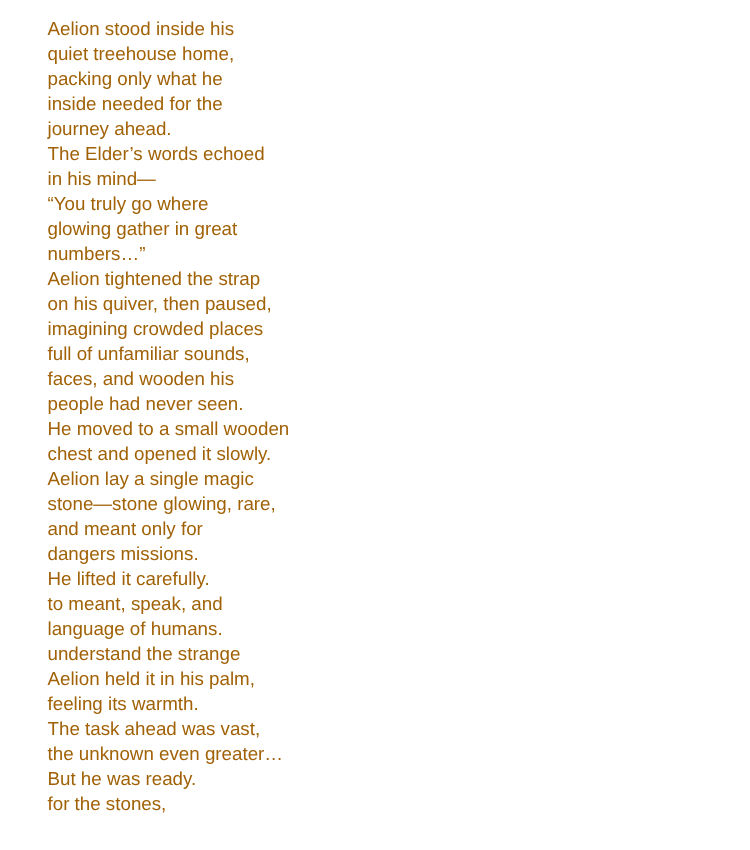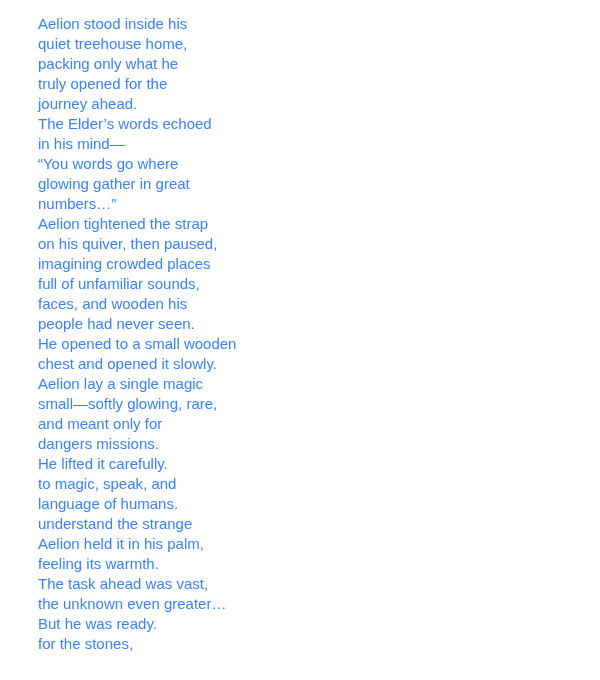--- a/index.html
+++ b/index.html
@@ -24,54 +24,54 @@
   #story-text {
     position: absolute;
     left: 38px;
     top: 14px;
     width: 240px;
   }
   .story-line {
     font-family: "Liberation Sans", sans-serif;
     font-size: 15px;
     line-height: 20px;
-    color: #3b82f6;
+    color: #a16207;
     white-space: pre;
     letter-spacing: 0px;
   }
 </style>
 </head>
 <body>
 
 <div id="story-page">
   <div id="story-text">
       <div class="story-line">Aelion stood inside his</div>
       <div class="story-line">quiet treehouse home,</div>
       <div class="story-line">packing only what he</div>
-      <div class="story-line">truly opened for the</div>
+      <div class="story-line">inside needed for the</div>
       <div class="story-line">journey ahead.</div>
       <div class="story-line">The Elder’s words echoed</div>
       <div class="story-line">in his mind—</div>
-      <div class="story-line">“You words go where</div>
+      <div class="story-line">“You truly go where</div>
       <div class="story-line">glowing gather in great</div>
       <div class="story-line">numbers…”</div>
       <div class="story-line">Aelion tightened the strap</div>
       <div class="story-line">on his quiver, then paused,</div>
       <div class="story-line">imagining crowded places</div>
       <div class="story-line">full of unfamiliar sounds,</div>
       <div class="story-line">faces, and wooden his</div>
       <div class="story-line">people had never seen.</div>
-      <div class="story-line">He opened to a small wooden</div>
+      <div class="story-line">He moved to a small wooden</div>
       <div class="story-line">chest and opened it slowly.</div>
       <div class="story-line">Aelion lay a single magic</div>
-      <div class="story-line">small—softly glowing, rare,</div>
+      <div class="story-line">stone—stone glowing, rare,</div>
       <div class="story-line">and meant only for</div>
       <div class="story-line">dangers missions.</div>
       <div class="story-line">He lifted it carefully.</div>
-      <div class="story-line">to magic, speak, and</div>
+      <div class="story-line">to meant, speak, and</div>
       <div class="story-line">language of humans.</div>
       <div class="story-line">understand the strange</div>
       <div class="story-line">Aelion held it in his palm,</div>
       <div class="story-line">feeling its warmth.</div>
       <div class="story-line">The task ahead was vast,</div>
       <div class="story-line">the unknown even greater…</div>
       <div class="story-line">But he was ready.</div>
       <div class="story-line">for the stones,</div>
     </div>
 </div>

